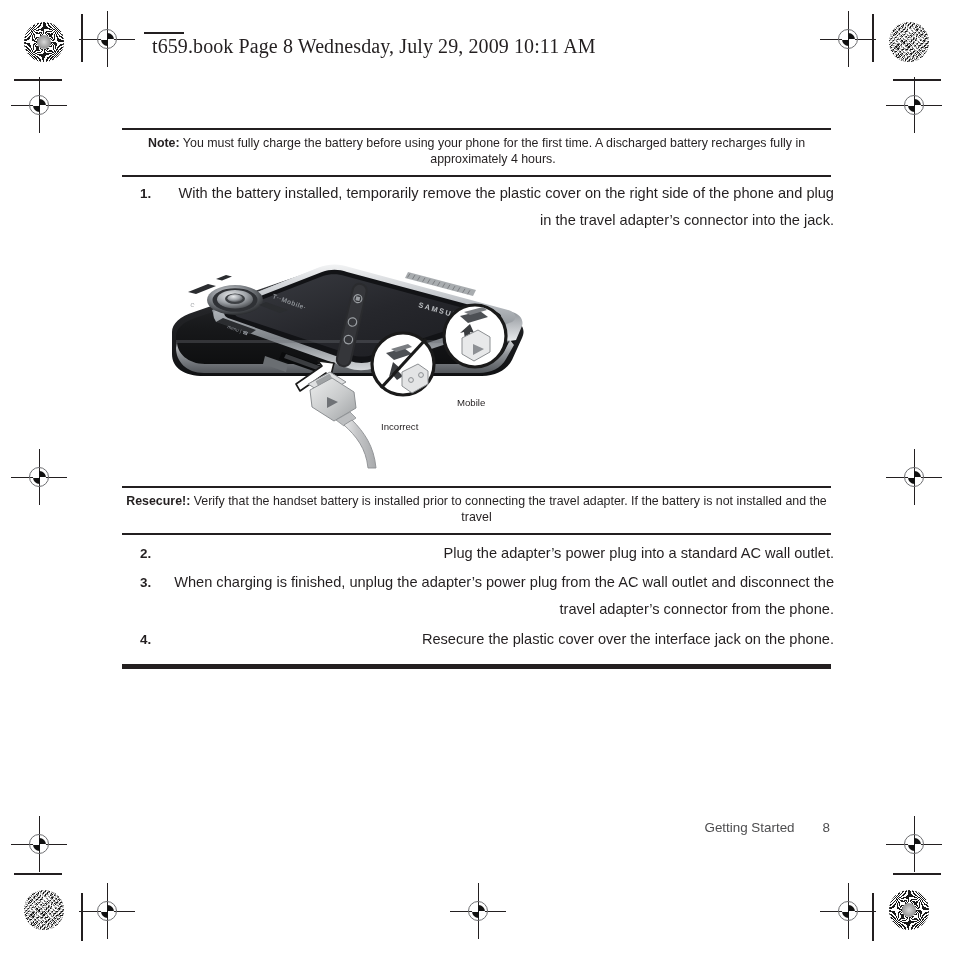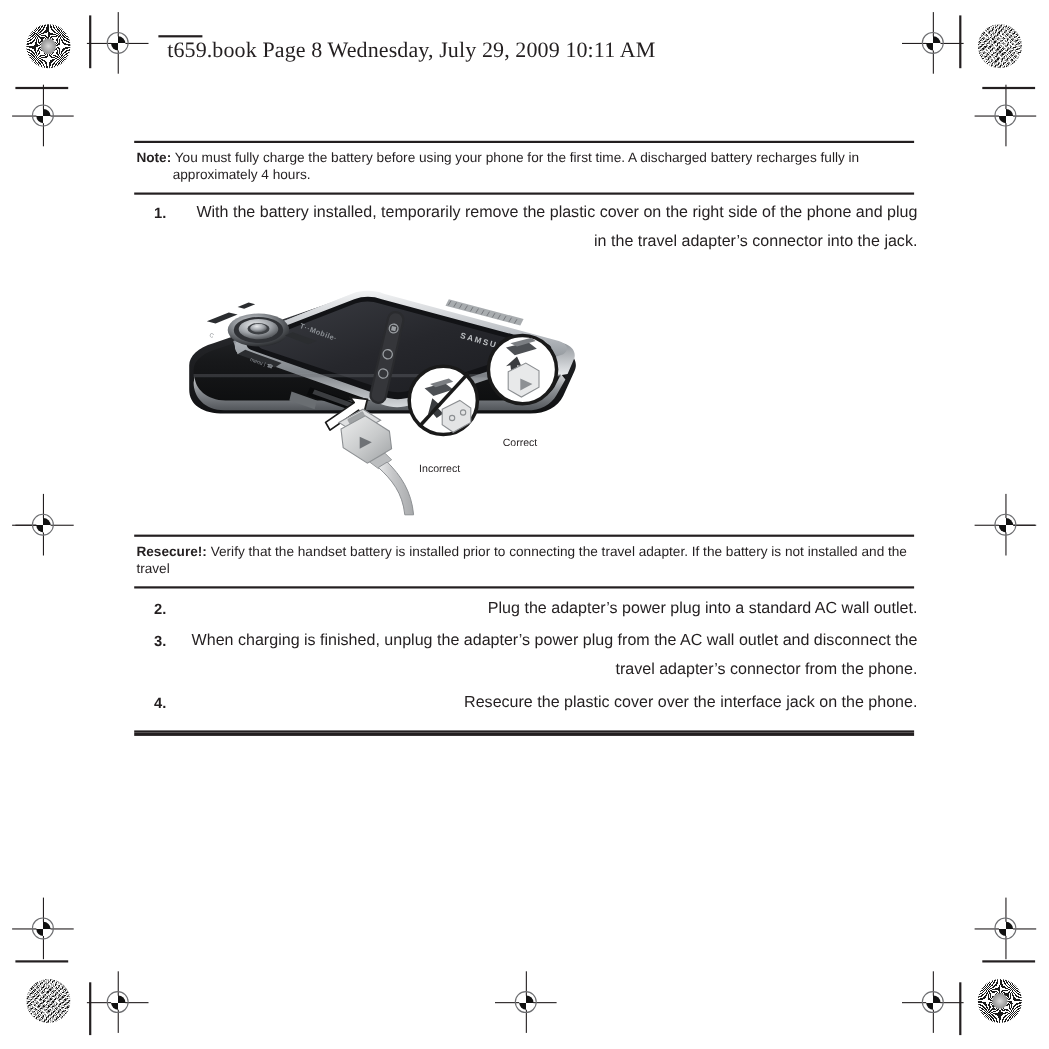--- a/index.html
+++ b/index.html
@@ -79,21 +79,21 @@
   .callout .rule-top, .callout .rule-bottom {
     height:2.4px; background:#231f20; width:100%;
   }
   .callout .cbody {
     padding:6px 2px 7px 2px;
     font-size:12.4px; line-height:15.6px;
     font-stretch:condensed;
     color:#231f20;
   }
   .callout .cbody .lbl { font-weight:bold; }
-  .callout .cbody p { margin:0; }
+  .callout .cbody p { margin:0;text-align:center; }
   .callout .cbody p.indent { padding-left:33px; }
   .callout .cbody p.indent-imp { padding-left:58px; }
 
   .step {
     position:absolute; left:140px; width:694px;
     font-size:14.6px; line-height:27px; color:#231f20;
     font-stretch:condensed;
   }
   .step .num {
     position:absolute; left:0; top:0; width:28px;
@@ -399,21 +399,21 @@
         <circle cx="315" cy="100" r="31" fill="#ffffff" stroke="#1a1a1a" stroke-width="3.2"></circle>
         <path d="M300,80 L320,75 L328,81 L308,87 Z" fill="#4d5054"></path>
         <path d="M304,76 L323,71 L327,74 L310,79 Z" fill="#7b7e82"></path>
         <path d="M310,88 L314,97 L310,96 L312,104 L305,104 L304,96 L300,97 Z" fill="#3a3c3f"></path>
         <path d="M302,102 L318,94 L330,101 L330,116 L314,125 L302,118 Z" fill="#e8e9ea" stroke="#8c8f92" stroke-width="1"></path>
         <path d="M313,108 L324,113 L313,119 Z" fill="#8d9094"></path>
       </g>
     </svg>
 
     <span class="ill-label" id="label-incorrect">Incorrect</span>
-    <span class="ill-label" id="label-correct">Correct</span>
+    <span class="ill-label" id="label-correct">Mobile</span>
   </figure>
 
   <section class="callout" style="top:486px;">
     <div class="rule-top"></div>
     <div class="cbody">
       <p><span class="lbl">Resecure!:</span> <span>Verify that the handset battery is installed prior to connecting the travel adapter. If the battery is not installed and the travel</span></p>
     </div>
     <div class="rule-bottom"></div>
   </section>
 
@@ -430,14 +430,17 @@
   <div class="step" style="top:626px;">
     <span class="num">4.</span>
     <span class="txt">Resecure the plastic cover over the interface jack on the phone.</span>
   </div>
 
   <section class="callout" style="top:664px;">
     <div class="rule-top"></div>
     <div class="rule-bottom"></div>
   </section>
 
+  <div id="footer">
+    <span class="fsec">Getting Started</span><span>8</span>
+  </div>
 
 </div>
 
 </body></html>

